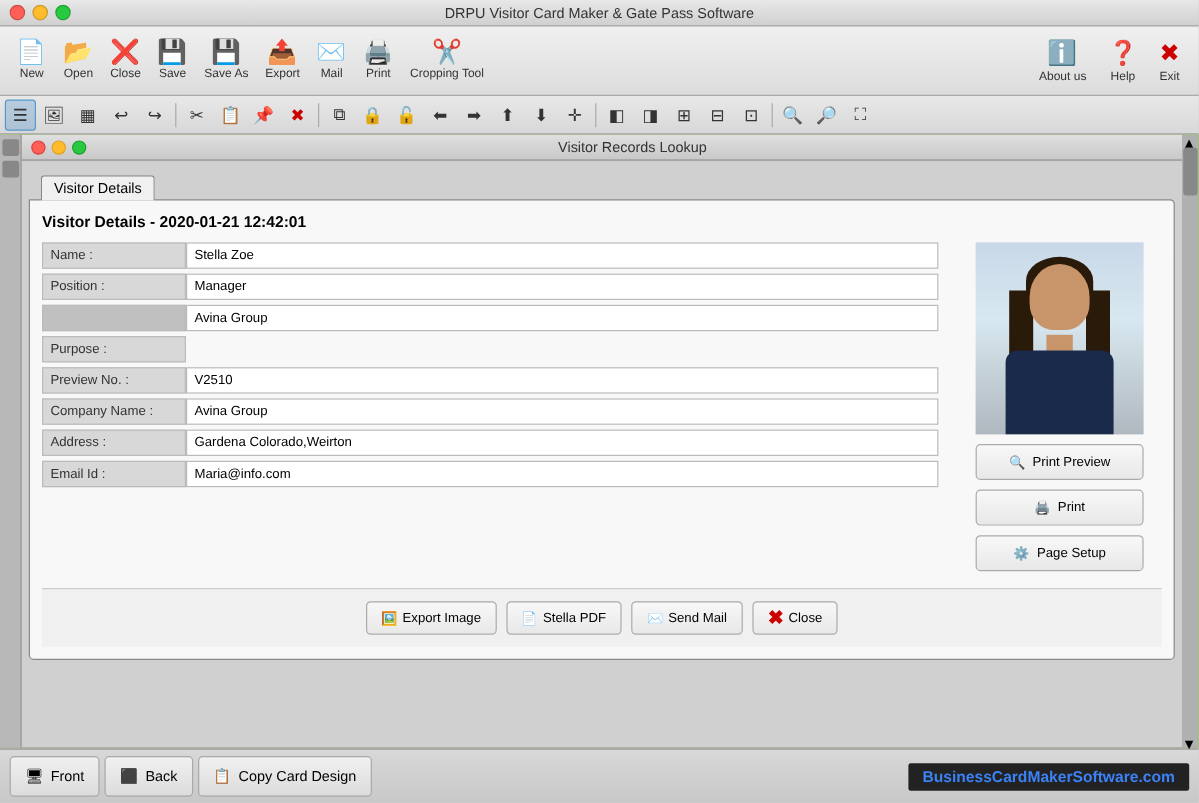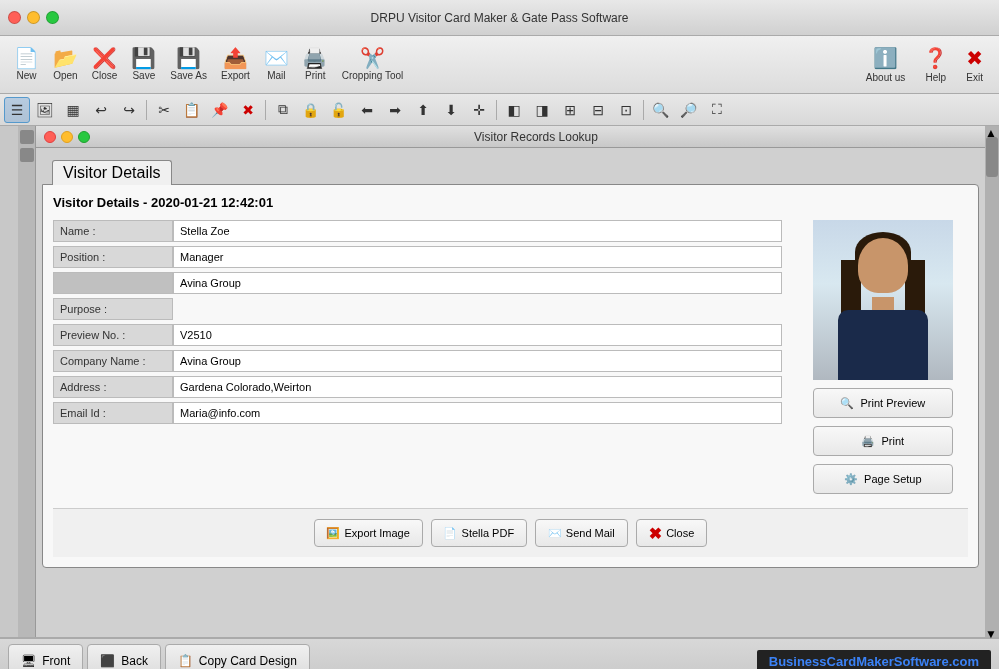--- a/index.html
+++ b/index.html
@@ -1,19 +1,19 @@
 <!DOCTYPE html>
 <html><head>
   <meta charset="utf-8">
   <style>
     * { box-sizing: border-box; margin: 0; padding: 0; }
     body { width: 999px; height: 669px; font-family: -apple-system, 'Helvetica Neue', Arial, sans-serif; font-size: 12px; background: #c8c8c8; overflow: hidden; }
 
     
-    .title-bar { background: linear-gradient(to bottom, #e8e8e8, #d0d0d0); height: 36px; display: flex; align-items: center; justify-content: center; border-bottom: 1px solid #aaa; position: relative; }
+    .title-bar { background: linear-gradient(to bottom, #e8e8e8, #d0d0d0); height: 22px; display: flex; align-items: center; justify-content: center; border-bottom: 1px solid #aaa; position: relative; }
     .title-bar-buttons { position: absolute; left: 8px; display: flex; gap: 6px; align-items: center; }
     .tb-btn { width: 13px; height: 13px; border-radius: 50%; border: 1px solid rgba(0,0,0,0.2); cursor: pointer; }
     .tb-close { background: #ff5f57; }
     .tb-min { background: #ffbd2e; }
     .tb-max { background: #28c840; }
     .title-bar-text { font-size: 12px; color: #333; font-weight: 500; }
 
     
     .main-toolbar { background: linear-gradient(to bottom, #f0f0f0, #dcdcdc); height: 58px; display: flex; align-items: center; padding: 4px 8px; gap: 2px; border-bottom: 1px solid #aaa; }
     .toolbar-item { display: flex; flex-direction: column; align-items: center; justify-content: center; padding: 2px 6px; cursor: pointer; min-width: 36px; }
@@ -30,29 +30,29 @@
 
     
     .sub-titlebar { background: linear-gradient(to bottom, #e0e0e0, #c8c8c8); height: 22px; display: flex; align-items: center; padding: 0 8px; border-bottom: 1px solid #999; }
     .sub-tb-btn { width: 12px; height: 12px; border-radius: 50%; margin-right: 5px; }
     .sub-tb-close { background: #ff5f57; border: 1px solid #e04040; }
     .sub-tb-min { background: #ffbd2e; border: 1px solid #e0a020; }
     .sub-tb-max { background: #28c840; border: 1px solid #20a030; }
     .sub-title-text { flex: 1; text-align: center; font-size: 12px; color: #333; }
 
     
-    .content-area { background: #84cc16; display: flex; height: calc(669px - 22px - 58px - 32px - 46px); margin-left: 18px; }
+    .content-area { background: #84cc16; display: flex; height: calc(669px - 22px - 58px - 32px - 46px); }
 
     
     .left-panel { width: 18px; background: #b8b8b8; border-right: 1px solid #999; display: flex; flex-direction: column; align-items: center; padding-top: 4px; gap: 4px; }
     .side-icon { width: 14px; height: 14px; background: #888; border-radius: 2px; cursor: pointer; }
 
     
     .workspace { flex: 1; background: #999; padding: 0; overflow: hidden; position: relative; }
-    .visitor-details-tab { display: inline-block; background: #f0f0f0; border: 1px solid #888; border-bottom: none; padding: 3px 10px; font-size: 16px; margin-left: 10px; margin-bottom: -1px; border-radius: 3px 3px 0 0; cursor: pointer; }
+    .visitor-details-tab { display: inline-block; background: #f0f0f0; border: 1px solid #888; border-bottom: none; padding: 3px 10px; font-size: 12px; margin-left: 10px; margin-bottom: -1px; border-radius: 3px 3px 0 0; cursor: pointer; }
     .tab-area { padding: 6px 0 0 0; }
     .form-header { font-size: 13px; font-weight: bold; margin-bottom: 10px; }
     .form-body { display: flex; gap: 16px; }
     .form-fields { flex: 1; }
     .form-row { display: flex; margin-bottom: 4px; align-items: center; }
     .form-label { width: 120px; font-size: 11px; color: #333; background: #d8d8d8; border: 1px solid #bbb; padding: 3px 6px; min-height: 22px; display: flex; align-items: center; }
     .form-label.highlighted { background: #c0c0c0; }
     .form-value { flex: 1; font-size: 11px; background: white; border: 1px solid #bbb; padding: 3px 6px; min-height: 22px; display: flex; align-items: center; }
     .form-right { width: 170px; display: flex; flex-direction: column; align-items: center; gap: 8px; }
 

